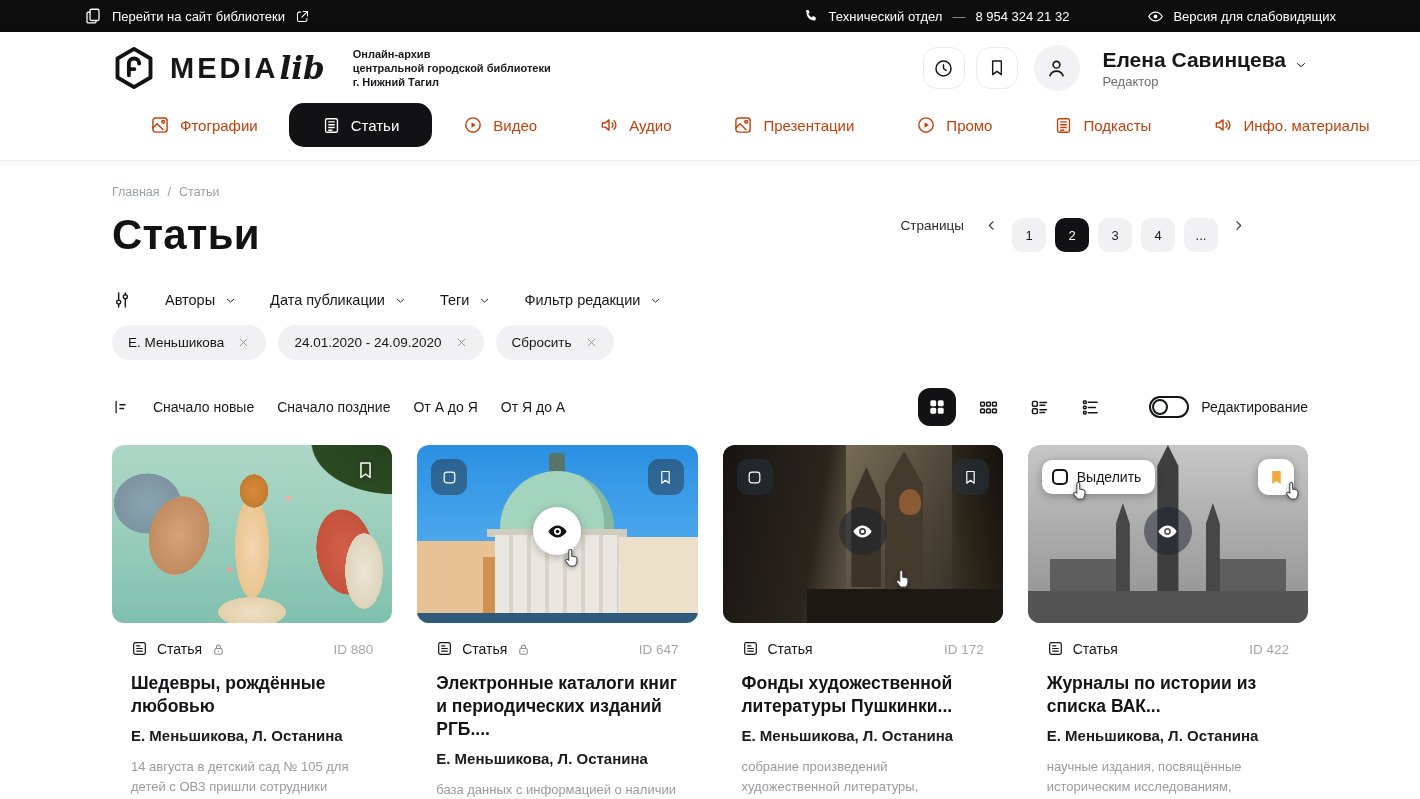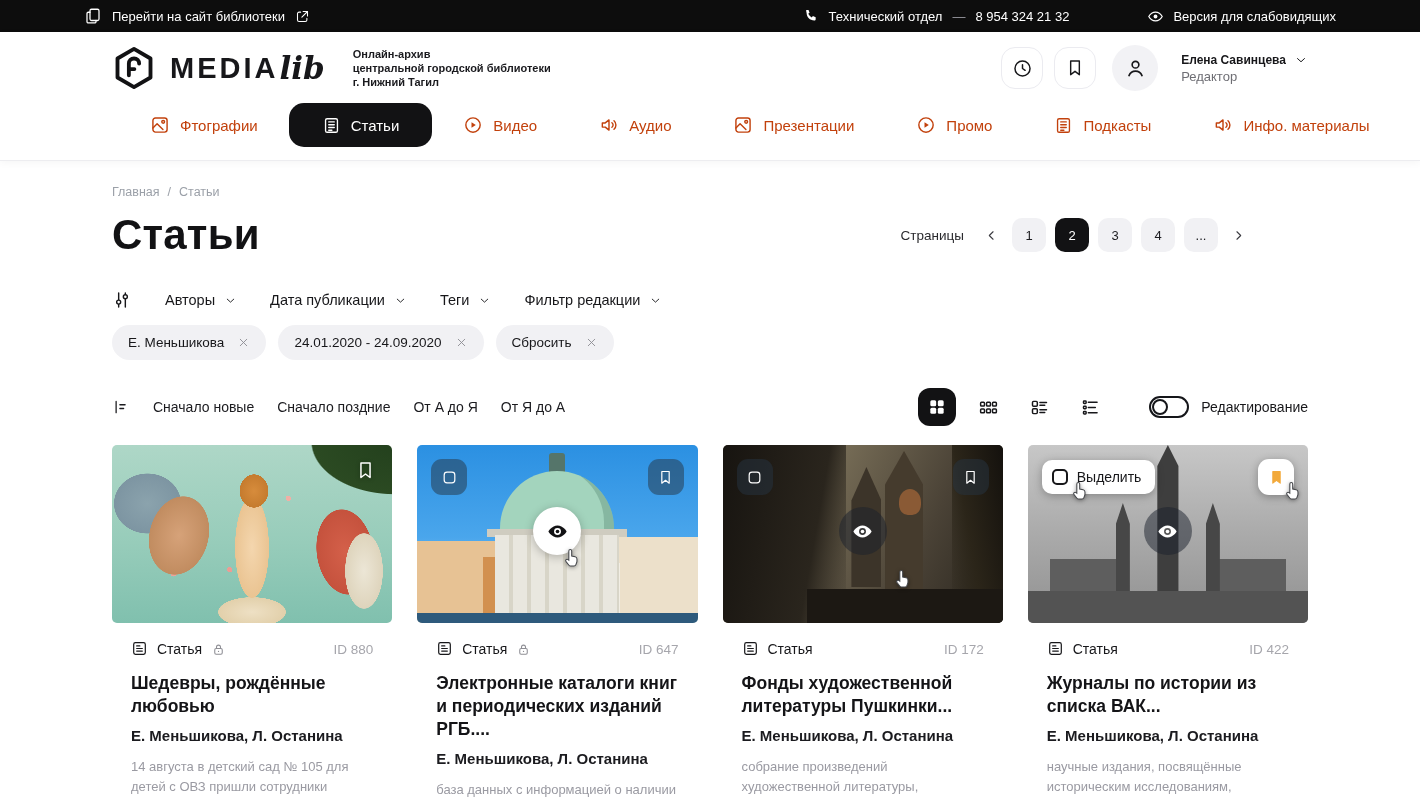--- a/index.html
+++ b/index.html
@@ -20,36 +20,36 @@
   .header-top { display:flex; align-items:center; }
   .logo { display:flex; align-items:center; cursor:pointer; }
   .logo-text { font-size:29px; font-weight:800; letter-spacing:3px; margin-left:14px; }
   .logo-suffix { font-family:"DejaVu Serif","Liberation Serif",serif; font-style:italic; font-weight:800; font-size:31px; margin-left:1px; letter-spacing:0; }
   .tagline { margin-left:28px; font-size:11px; font-weight:700; line-height:14px; color:#1a1a1e; }
   .header-actions { margin-left:auto; display:flex; align-items:center; gap:11px; }
   .icon-btn { width:42px; height:42px; border:1px solid #ebebf0; border-radius:14px; background:#fff;
     display:flex; align-items:center; justify-content:center; cursor:pointer; color:#17171a; }
   .avatar { width:46px; height:46px; border-radius:50%; background:#f2f2f5; display:flex; align-items:center; justify-content:center; margin-left:5px; color:#17171a; }
   .user-info { margin-left:12px; cursor:pointer; }
-  .user-name { font-size:12px; font-weight:600; display:flex; align-items:flex-end; gap:8px; }
+  .user-name { font-size:21px; font-weight:600; display:flex; align-items:flex-end; gap:8px; }
   .user-role { font-size:13px; color:#6e6e74; margin-top:2px; }
 
   
   .nav { display:flex; align-items:center; gap:31px; margin:12px 0 0 38px; padding-bottom:13px; }
   .nav-item { display:flex; align-items:center; gap:10px; font-size:15px; height:44px; color:#c2410c; cursor:pointer; white-space:nowrap; }
   .nav-item.active { background:#121214; color:#fff; border-radius:15px; padding:0 33px; }
   .nav-divider { width:1px; height:18px; background:#dcdce2; }
 
   
   .main { padding:24px 112px 0; }
   .breadcrumb { font-size:12.5px; color:#9ba0a8; display:flex; gap:8px; }
   .breadcrumb .bc-link { cursor:pointer; }
   .title-row { display:flex; align-items:center; justify-content:space-between; margin-top:12px; }
   h1 { font-size:42px; font-weight:700; letter-spacing:.2px; color:#121214; }
-  .pagination { display:flex; align-items:center; gap:9px; margin-right:58px; }
+  .pagination { display:flex; gap:9px; margin-right:58px; }
   .pag-label { font-size:13.5px; color:#2a2a2e; margin-right:7px; }
   .pag-arrow { color:#3a3a40; display:flex; cursor:pointer; padding:0 4px; }
   .page-btn { min-width:34px; height:34px; padding:0 8px; border-radius:10px; background:#f1f1f4;
     display:flex; align-items:center; justify-content:center; font-size:13px; color:#1d1d21; cursor:pointer; }
   .page-btn.active { background:#121214; color:#fff; }
 
   .filter-row { display:flex; align-items:center; gap:33px; margin-top:31px; font-size:14.5px; }
   .filter-dd { display:flex; align-items:center; gap:9px; cursor:pointer; }
   .chips-row { display:flex; gap:12px; margin-top:15px; }
   .chip { height:35px; border-radius:18px; background:#f1f1f4; display:flex; align-items:center; gap:13px;
@@ -64,21 +64,21 @@
     color:#17171a; cursor:pointer; margin-left:13px; }
   .view-btn.active { background:#121214; color:#fff; }
   .toggle-wrap { display:flex; align-items:center; gap:12px; margin-left:40px; cursor:pointer; }
   .toggle { width:40px; height:22px; border:2px solid #15161a; border-radius:12px; position:relative; background:#fff; }
   .toggle-knob { position:absolute; left:1px; top:1px; width:16px; height:16px; border-radius:50%;
     background:#fff; border:2px solid #15161a; }
   .toggle-label { font-size:14px; }
 
   
   .cards { display:grid; grid-template-columns:repeat(4,1fr); gap:25px; margin-top:19px; }
-  .card-img { height:178px; border-radius:5px; position:relative; overflow:hidden; cursor:pointer; }
+  .card-img { height:178px; border-radius:12px; position:relative; overflow:hidden; cursor:pointer; }
   .card-body { padding:17px 19px 0; }
   .meta-row { display:flex; align-items:flex-end; gap:9px; }
   .meta-type { font-size:14px; font-weight:500; }
   .meta-lock { color:#8e8e94; display:flex; }
   .meta-id { margin-left:auto; font-size:13.5px; color:#a6a6ac; }
   .card-title { font-size:17.5px; font-weight:700; line-height:1.32; margin-top:15px; color:#141417; cursor:pointer; }
   .card-authors { font-size:15px; font-weight:600; margin-top:9px; color:#1b1b1f; }
   .card-desc { font-size:13px; color:#9a9aa2; line-height:1.52; margin-top:13px; }
 
   

